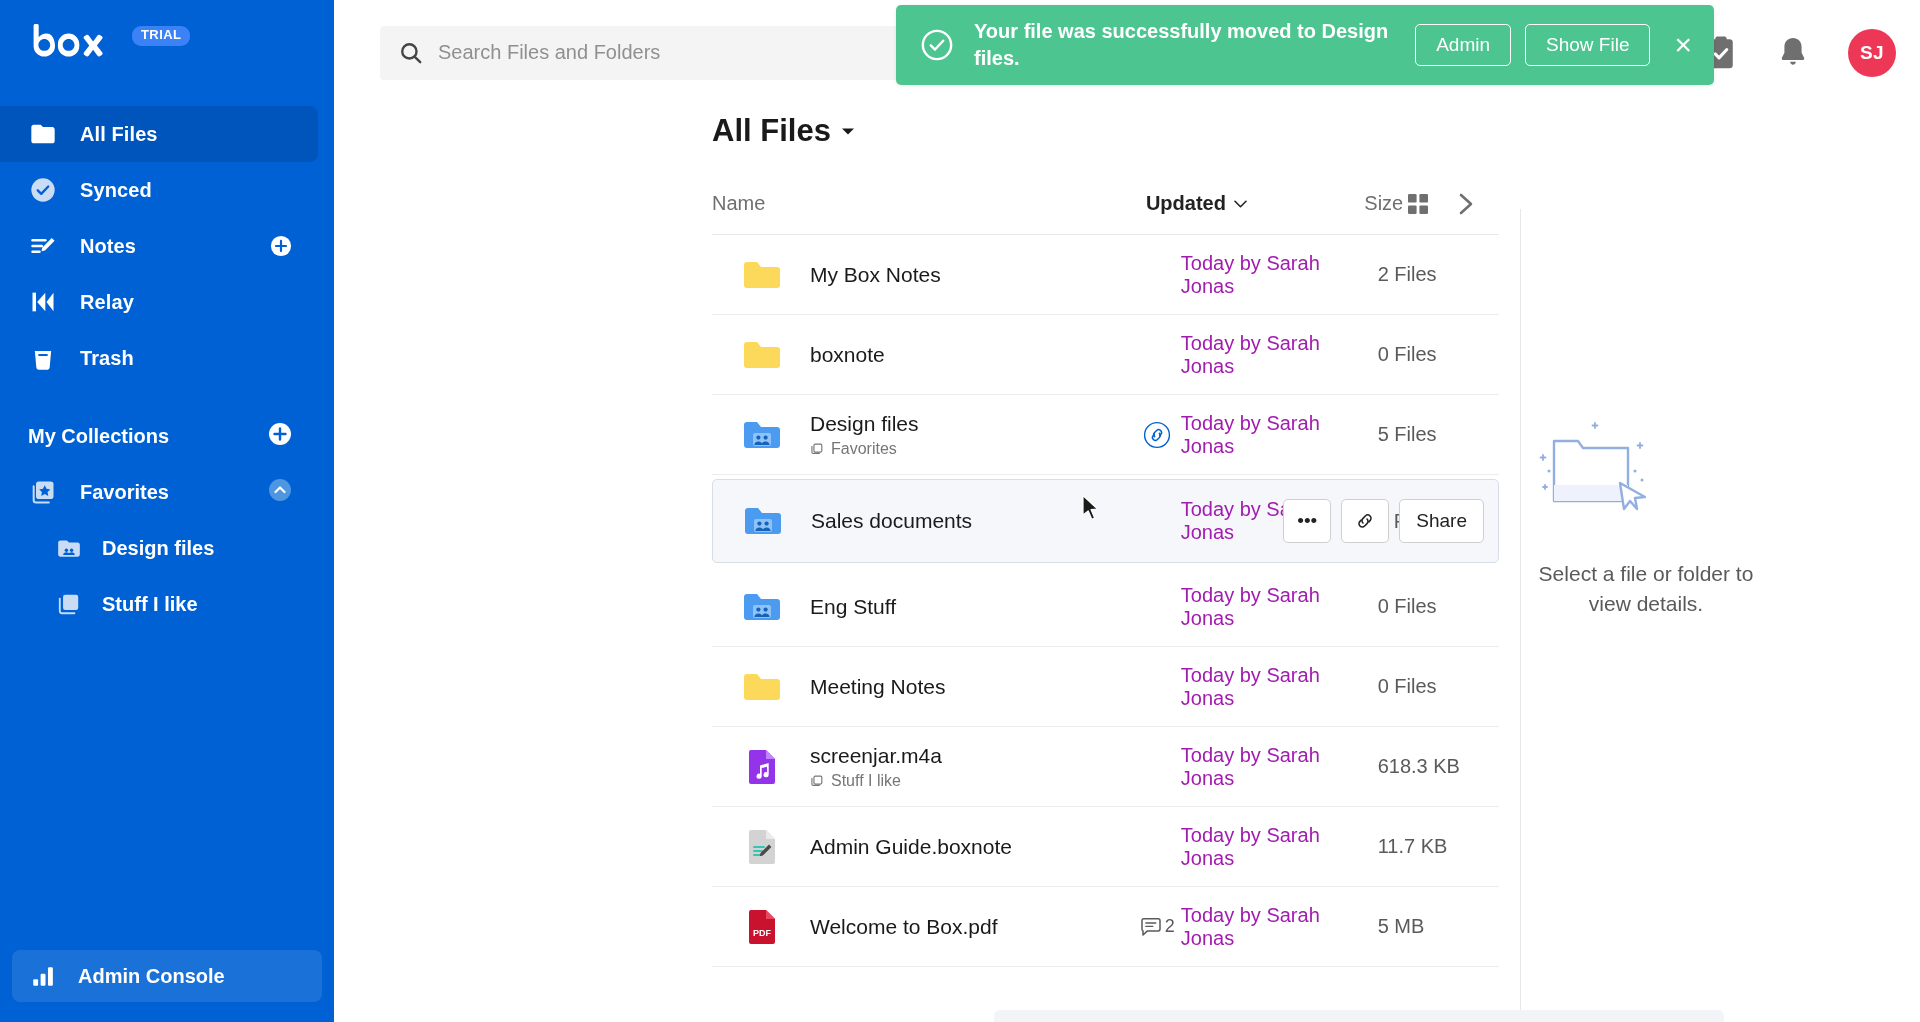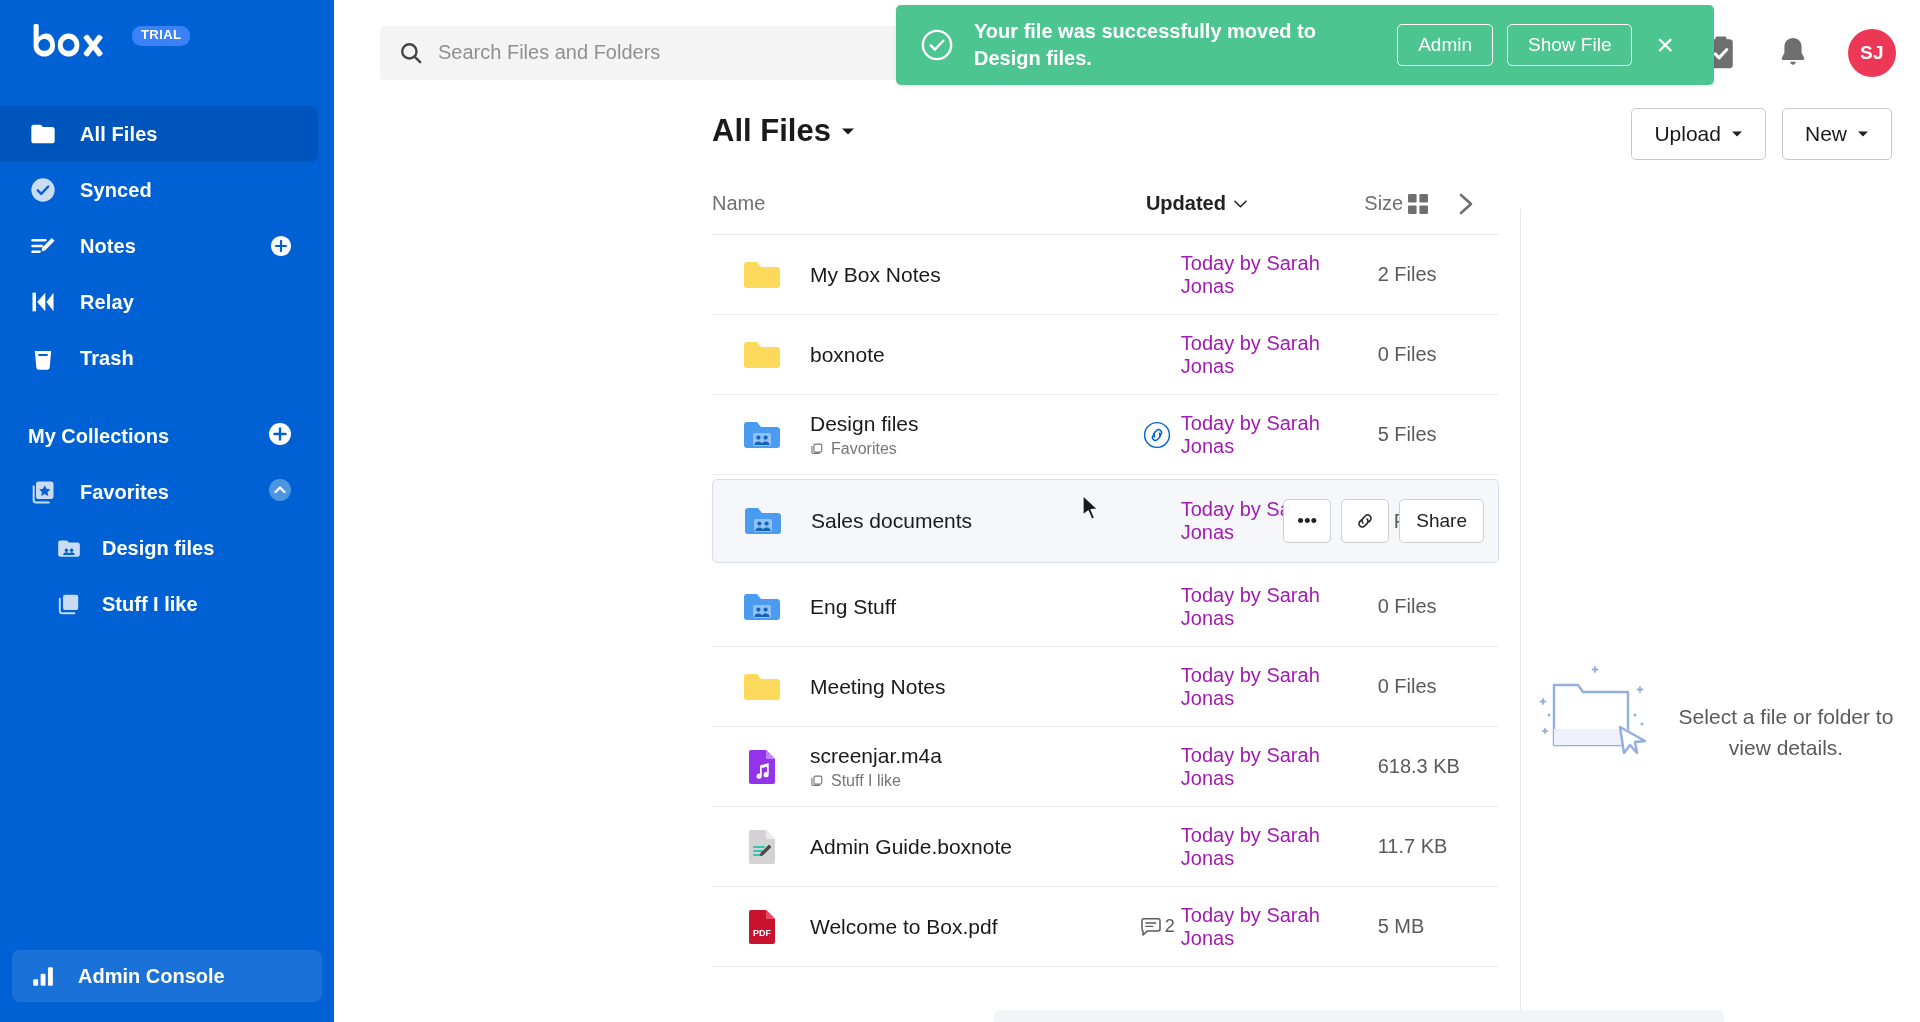--- a/index.html
+++ b/index.html
@@ -141,21 +141,21 @@
   }
 
   
   .toast {
     position: absolute;
     left: 562px; top: 5px;
     width: 818px; height: 80px;
     background: #4DC591;
     border-radius: 5px;
     display: flex; align-items: center;
-    padding: 0 34px 0 24px;
+    padding: 0 16px 0 24px;
     color: #fff;
     z-index: 50;
     box-shadow: 0 1px 4px rgba(0,0,0,.08);
   }
   .toast .check { flex: 0 0 34px; margin-right: 20px; display:flex; }
   .toast .msg {
     font-size: 20px; font-weight: bold;
     line-height: 1.35; flex: 1;
     max-width: 470px;
   }
@@ -240,22 +240,21 @@
     padding: 0 16px;
     font-family: "Liberation Sans", sans-serif;
   }
   .act-btn.icon-only { padding: 0; width: 48px; }
 
   
   .rightpanel {
     width: 400px; flex: 0 0 400px;
     border-left: 1px solid #E8E8E8;
     margin-top: 104px;
-    display: flex; flex-direction: row;
-    align-items: center;
+    display: flex; flex-direction: column;
     padding-top: 210px;
   }
   .rp-empty-text {
     margin-top: 24px;
     font-size: 21px; color: #5A5A5A;
     text-align: center; line-height: 1.45;
     width: 250px;
   }
   .page-actions {
     position: absolute; right: 28px; top: 108px;
@@ -458,34 +457,20 @@
           <circle cx="12" cy="12" r="10"></circle>
             <path d="M7.6 12.2l3 3 5.8-6.2" stroke-linecap="round" stroke-linejoin="round"></path>
         </svg>
       </span>
       <span class="msg">Your file was successfully moved to Design files.</span>
       <button class="toast-btn">Admin</button>
       <button class="toast-btn">Show File</button>
       <button class="toast-close">×</button>
     </div>
 
-    <div class="page-actions">
-      <button class="pa-btn">
-        <span>Upload</span>
-        <svg width="12" height="8" viewBox="0 0 12 8">
-            <path d="M1 1.5l5 5 5-5" fill="#222"></path>
-          </svg>
-      </button>
-      <button class="pa-btn">
-        <span>New</span>
-        <svg width="12" height="8" viewBox="0 0 12 8">
-            <path d="M1 1.5l5 5 5-5" fill="#222"></path>
-          </svg>
-      </button>
-    </div>
 
     <div class="content">
       <div class="filelist-col">
         <div class="filelist">
 
           <div class="crumb">
             <span>All Files</span>
             <span class="caret">
               <svg width="14" height="9" viewBox="0 0 14 9">
                   <path d="M1 1.5l6 6 6-6" fill="#1A1A1A"></path>

